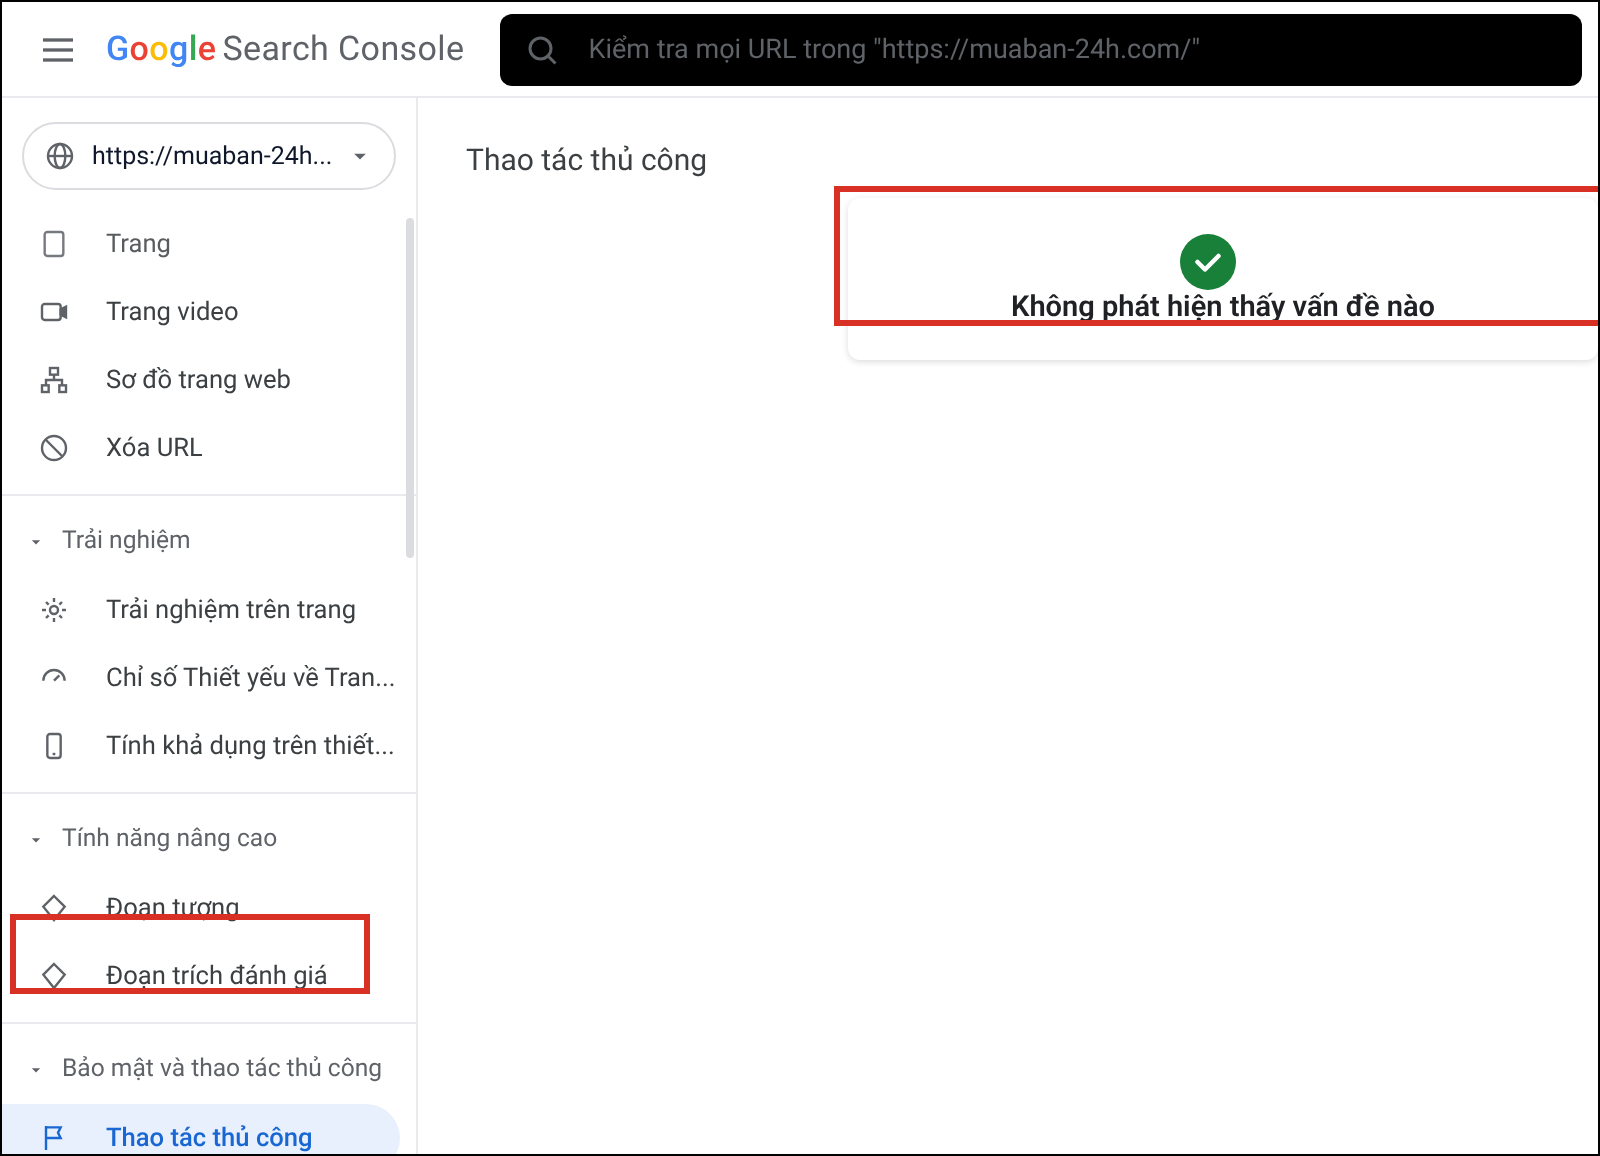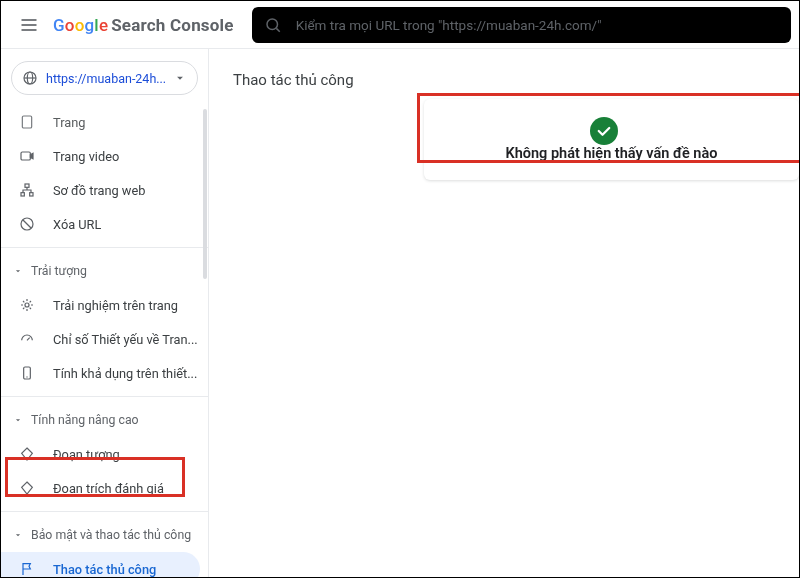--- a/index.html
+++ b/index.html
@@ -34,21 +34,21 @@
     margin-left: 4px;
     margin-right: 18px;
     letter-spacing: .2px;
   }
   .logo .g1 { color:#4285F4; font-weight:500; }
   .logo .g2 { color:#EA4335; font-weight:500; }
   .logo .g3 { color:#FBBC05; font-weight:500; }
   .logo .g4 { color:#4285F4; font-weight:500; }
   .logo .g5 { color:#34A853; font-weight:500; }
   .logo .g6 { color:#EA4335; font-weight:500; }
-  .logo .prod { color:#5f6368; margin-left:3px; font-weight:700; }
+  .logo .prod { color:#5f6368; margin-left:3px; font-weight:400; }
   .searchbar {
     flex: 1;
     display: flex; align-items: center;
     background: #000000;
     border-radius: 6px;
     height: 36px;
     padding: 0 12px;
     max-width: 560px;
     color: #5f6368;
   }
@@ -66,21 +66,21 @@
     overflow: hidden;
     padding-top: 8px;
   }
   .property-picker {
     margin: 4px 10px 10px 10px;
     height: 34px;
     border: 1px solid #dadce0;
     border-radius: 17px;
     display: flex; align-items: center;
     padding: 0 10px;
-    color: #1d4ed8;
+    color: #0f172a;
     font-size: 12.5px;
   }
   .property-picker .pic { margin-right: 8px; display:flex; color:#5f6368;}
   .property-picker .plabel { flex:1; white-space:nowrap; overflow:hidden; text-overflow:ellipsis; }
   .property-picker .dd { color:#5f6368; }
 
   .nav .row {
     height: 34px;
     display: flex; align-items: center;
     padding-left: 18px;
@@ -271,21 +271,21 @@
     </div>
 
     <div class="divider"></div>
 
     <div class="section-hdr">
       <span class="caret">
           <svg width="10" height="10" viewBox="0 0 24 24" fill="currentColor">
             <path d="M7 10l5 5 5-5z"></path>
           </svg>
         </span>
-      <span>Trải tượng</span>
+      <span>Trải nghiệm</span>
     </div>
     <div class="row">
       <span class="ic">
           <svg width="16" height="16" viewBox="0 0 24 24" fill="none" stroke="currentColor" stroke-width="1.8">
             <circle cx="12" cy="12" r="3"></circle>
             <path d="M12 3v3M12 18v3M3 12h3M18 12h3M6 6l2 2M16 16l2 2M18 6l-2 2M8 16l-2 2"></path>
           </svg>
         </span>
       <span class="txt">Trải nghiệm trên trang</span>
     </div>

